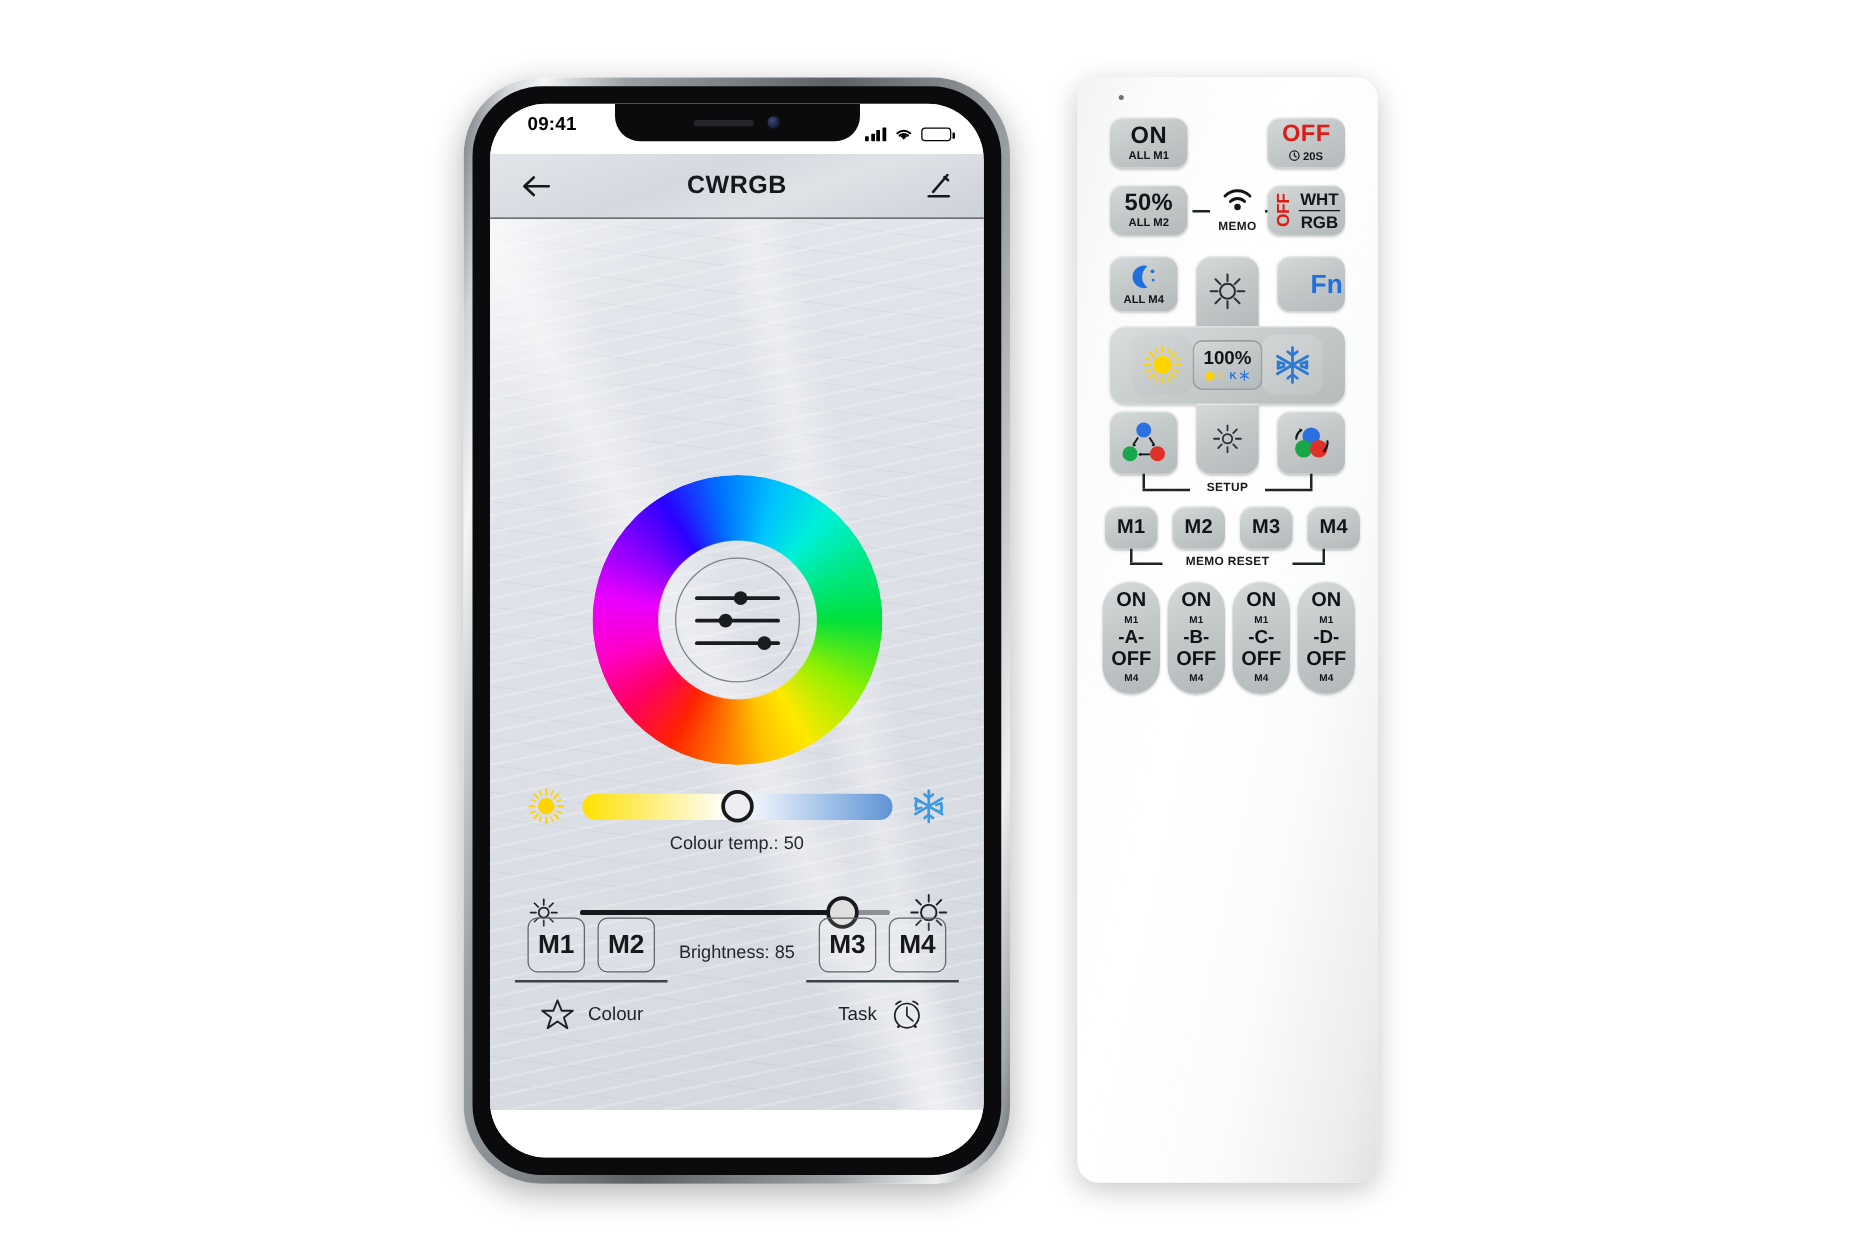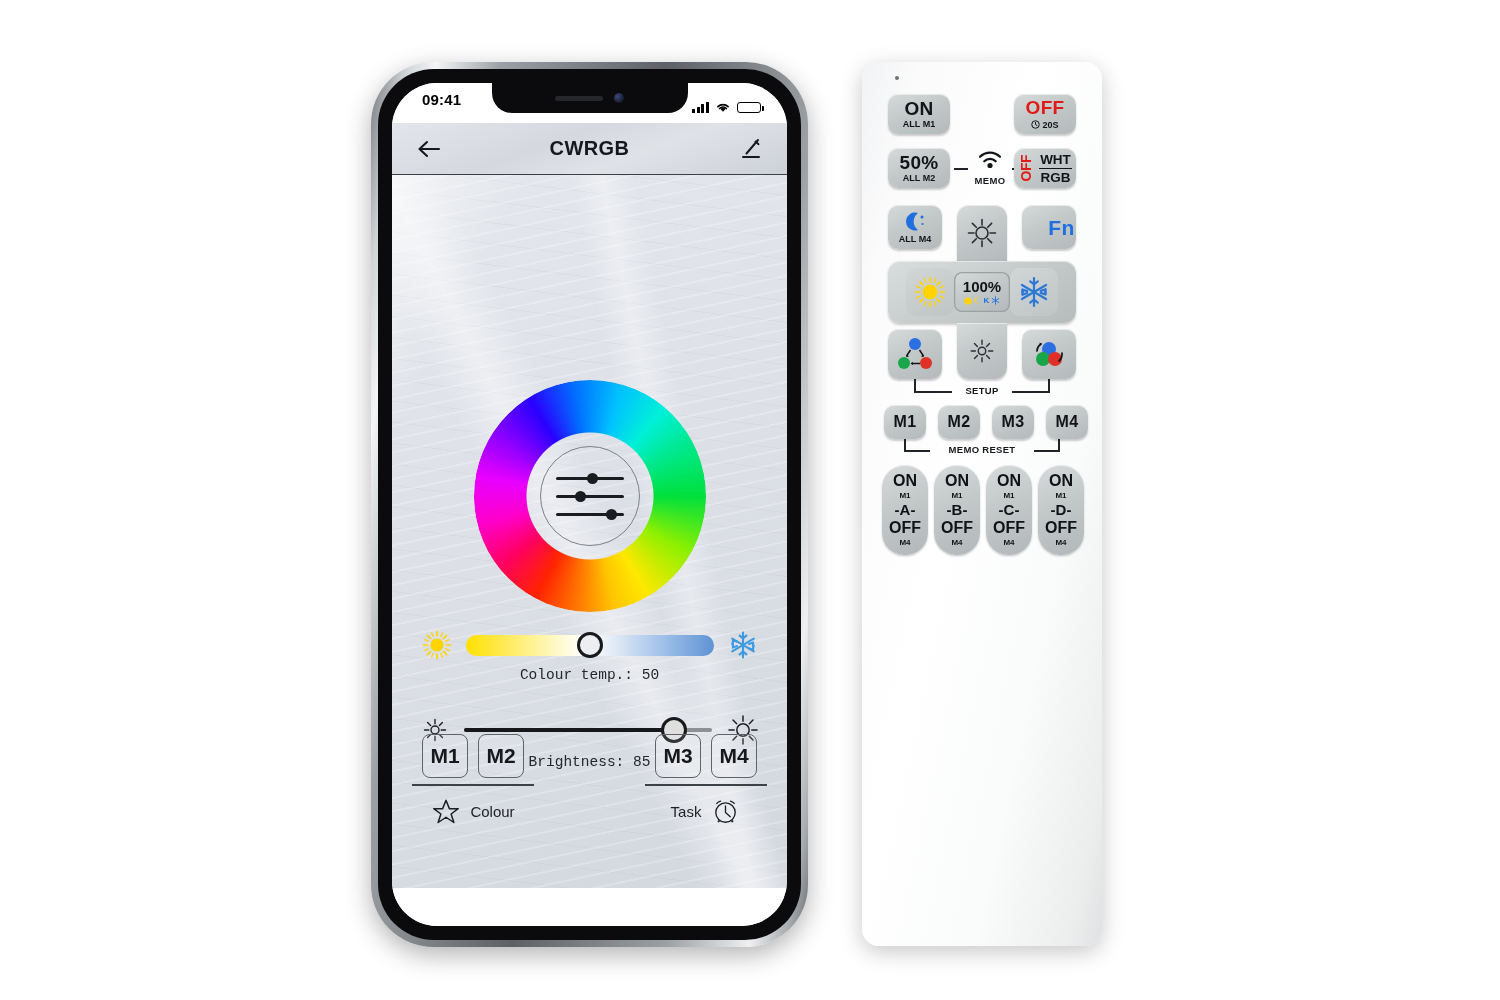--- a/index.html
+++ b/index.html
@@ -112,21 +112,21 @@
     width: 100px; height: 100px; border-radius: 50%;
     border: 1.3px solid #7d8189;
     display: flex; align-items: center; justify-content: center;
   }
   .eq-row { position: relative; width: 68px; height: 4px; }
   .eq-line { position:absolute; left:0; top:1px; width:100%; height:2.6px; background:#1a1c20; border-radius:2px;}
   .eq-knob { position:absolute; top:-3.2px; width:11px; height:11px; border-radius:50%; background:#1a1c20;}
   #eq-icon { display:flex; flex-direction:column; gap:14px; }
 
   
-  .slider-block { position: absolute; left: 0; right: 0; font-family: Liberation Mono, monospace; }
+  .slider-block { position: absolute; left: 0; right: 0; }
   .slider-row { display: flex; align-items: center; justify-content: center; gap: 14px; }
   .slider-label { text-align: center; font-size: 14.5px; color: #24272c; margin-top: 7px; }
   #ct-track {
     width: 248px; height: 21px; border-radius: 11px;
     background: linear-gradient(90deg,#ffe000 0%,#ffef7a 22%,#ffffff 47%,#e7eef8 58%,#9dbfe8 80%,#5f93d4 100%);
     position: relative;
   }
   #ct-knob {
     position: absolute; top: 50%; left: 50%; transform: translate(-50%,-50%);
     width: 26px; height: 26px; border-radius: 50%;

